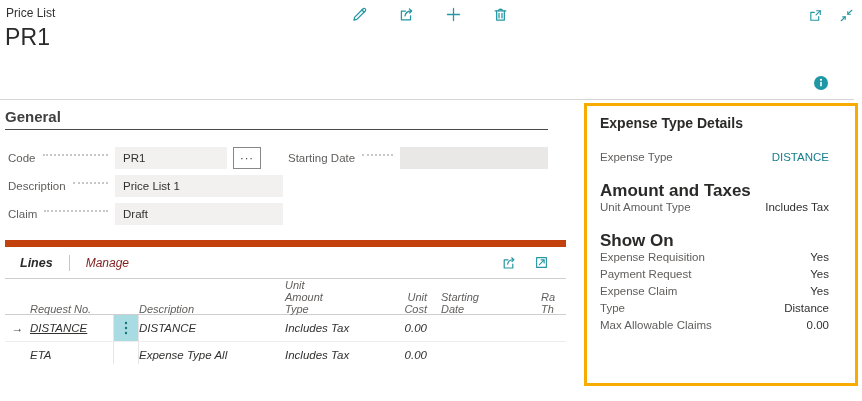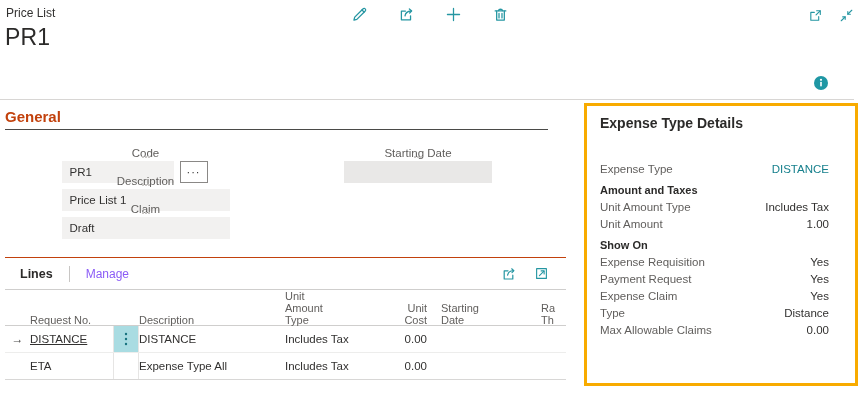--- a/index.html
+++ b/index.html
@@ -13,43 +13,43 @@
   .toolbar { left:350px; top:5px; display:flex; gap:29px; align-items:center; }
   .icon-btn { width:18px; height:18px; display:flex; align-items:center; justify-content:center; cursor:pointer; }
   .icon-btn svg { stroke:#2596a2; fill:none; stroke-width:1.2; stroke-linecap:round; stroke-linejoin:round; }
   .window-icons { left:806px; top:6px; display:flex; gap:13px; }
   .info-icon { left:813px; top:75px; width:16px; height:16px; }
 
   .top-divider { left:0; top:99px; width:854px; height:1px; background:#d8d6d4; }
 
   
   .section-general { left:5px; top:108px; width:543px; }
-  .section-general .sec-title { font-size:15px; font-weight:700; color:#c2410c; padding-bottom:4px; border-bottom:1px solid #4a4a48; }
+  .section-general .sec-title { font-size:15px; font-weight:700; color:#404040; padding-bottom:4px; border-bottom:1px solid #4a4a48; }
 
   .form-col { display:flex; flex-direction:column; }
   .form-col1 { left:8px;  top:147px; width:275px; }
   .form-col2 { left:288px; top:147px; width:260px; }
-  .form-row { display:flex; align-items:center; height:22px; margin-bottom:6px;flex-direction:column; }
+  .form-row { display:flex; align-items:center; height:22px; margin-bottom:6px; }
   .form-label { font-size:11.5px; color:#605e5c; white-space:nowrap; }
   .leader { flex:1; border-bottom:2px dotted #c9c7c5; margin:0 7px 0 7px; transform:translateY(-3px); min-width:8px; }
   .rightpart { display:flex; align-items:center; flex:none; }
   .col1 .rightpart { width:168px; }
   .field { height:22px; background:#f2f1f0; font-size:11.5px; color:#323130; display:flex; align-items:center; padding:0 8px; border:none; }
   .field.empty { background:#e9e8e7; }
   .f-code { width:112px; }
   .f-wide { width:188px; }
   .f-date { width:148px; }
   .lookup-btn { width:28px; height:22px; margin-left:6px; background:#fff; border:1px solid #8a8886; font-size:11px; line-height:10px; color:#323130; display:flex; align-items:center; justify-content:center; cursor:pointer; letter-spacing:1px; }
 
   
-  .lines-card { left:5px; top:257px; width:561px; height:124px; border-top:1px solid #c2410c; overflow:hidden; }
+  .lines-card { left:5px; top:240px; width:561px; height:124px; border-top:7px solid #c2410c; overflow:hidden;font-style:italic; }
   .lines-header { height:32px; display:flex; align-items:center; padding:0 16px 0 15px; border-bottom:1px solid #cfcecd; }
   .lines-title { font-size:12.5px; font-weight:700; color:#2b2a29; cursor:pointer; }
   .lines-sep { width:1px; height:16px; background:#c8c6c4; margin:0 16px; }
-  .lines-manage { font-size:12px; color:#8b5cf6; cursor:pointer; }
+  .lines-manage { font-size:12px; color:#7f1d1d; cursor:pointer; }
   .lines-header .spacer { flex:1; }
   .lines-header .icon-btn { margin-left:14px; }
 
   .lgrid { display:grid; grid-template-columns:25px 83px 26px 146px 100px 46px 100px 1fr; }
   .lines-colhead { height:36px; align-items:end; border-bottom:1px solid #cfcecd; }
   .lines-colhead > div { font-size:11px; color:#605e5c; line-height:12px; padding-bottom:6px; white-space:normal; cursor:pointer; }
   .hd-uat span   { display:inline-block; width:48px; }
   .hd-sdate { padding-left:10px; }
   .hd-sdate span { display:inline-block; width:50px; }
   .hd-cost { text-align:right; padding-right:4px; }
@@ -66,23 +66,23 @@
   .col-dots.active { background:#a9dce2; cursor:pointer; }
   .cell-cost { text-align:right; padding-right:4px; }
   .lrow > div { overflow:hidden; white-space:nowrap; }
 
   
   .factbox { left:584px; top:103px; width:274px; height:283px; border:3px solid #f8ab00; background:#fff; padding:8px 26px 8px 13px; overflow:hidden; }
   .fb-title { font-size:14px; font-weight:700; color:#2b2a29; line-height:18px; }
   .fb-row { display:flex; justify-content:space-between; align-items:baseline; font-size:11.5px; line-height:17px; }
   .fb-row .fb-label { color:#605e5c; }
   .fb-row .fb-value { color:#323130; }
-  .fb-et { margin-top:29px; }
+  .fb-et { margin-top:17px; }
   .fb-et .fb-value { color:#17808d; cursor:pointer; }
-  .fb-group-title { margin-top:4px; font-size:11px; line-height:17px; color:#2b2a29; font-weight:700; }
+  .fb-group-title { margin-top:16px; font-size:17px; line-height:17px; color:#2b2a29; font-weight:700; }
 </style>
 </head>
 <body>
 
 <div class="abs page-caption">Price List</div>
 <div class="abs page-title">PR1</div>
 
 <div class="abs toolbar">
   <div class="icon-btn">
     <svg width="17" height="17" viewBox="0 0 16 16">
@@ -250,24 +250,20 @@
   <div class="fb-row fb-et">
     <span class="fb-label">Expense Type</span>
     <span class="fb-value">DISTANCE</span>
   </div>
 
   <div class="fb-group-title">Amount and Taxes</div>
   <div class="fb-row">
     <span class="fb-label">Unit Amount Type</span>
     <span class="fb-value">Includes Tax</span>
   </div>
-  <div class="fb-row">
-    <span class="fb-label">Unit Amount</span>
-    <span class="fb-value">1.00</span>
-  </div>
 
   <div class="fb-group-title">Show On</div>
   <div class="fb-row">
     <span class="fb-label">Expense Requisition</span>
     <span class="fb-value">Yes</span>
   </div>
   <div class="fb-row">
     <span class="fb-label">Payment Request</span>
     <span class="fb-value">Yes</span>
   </div>

